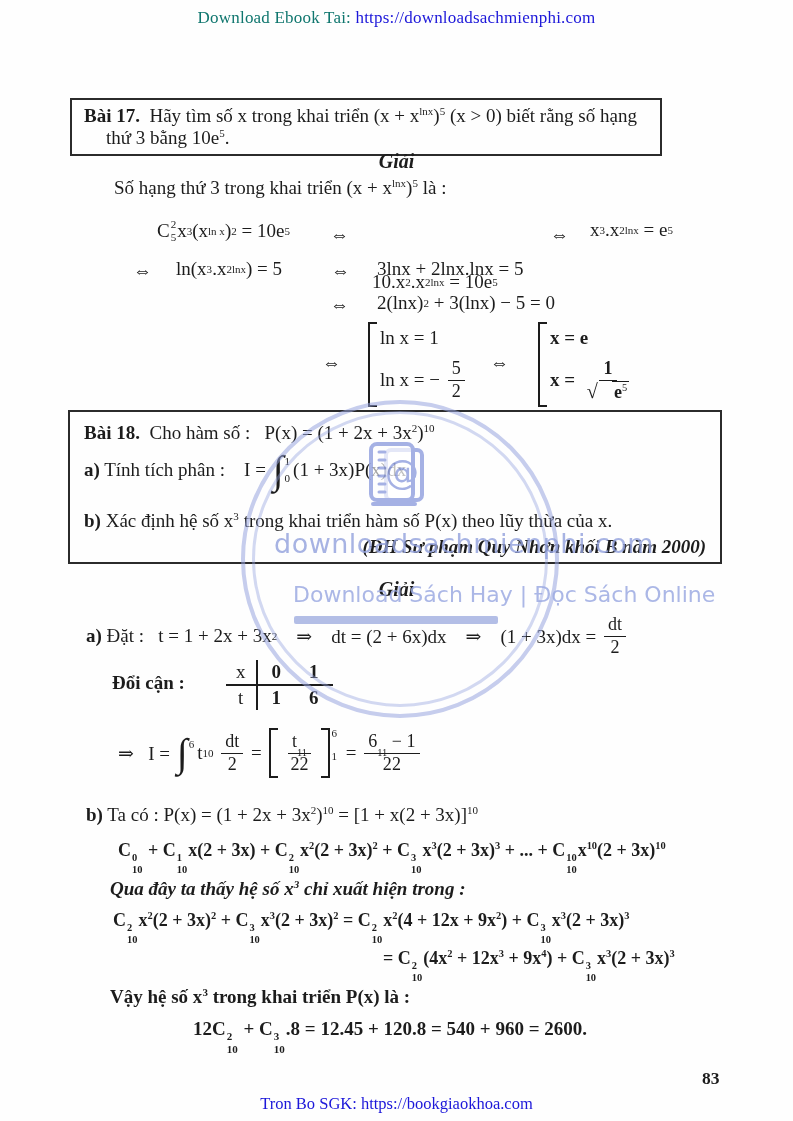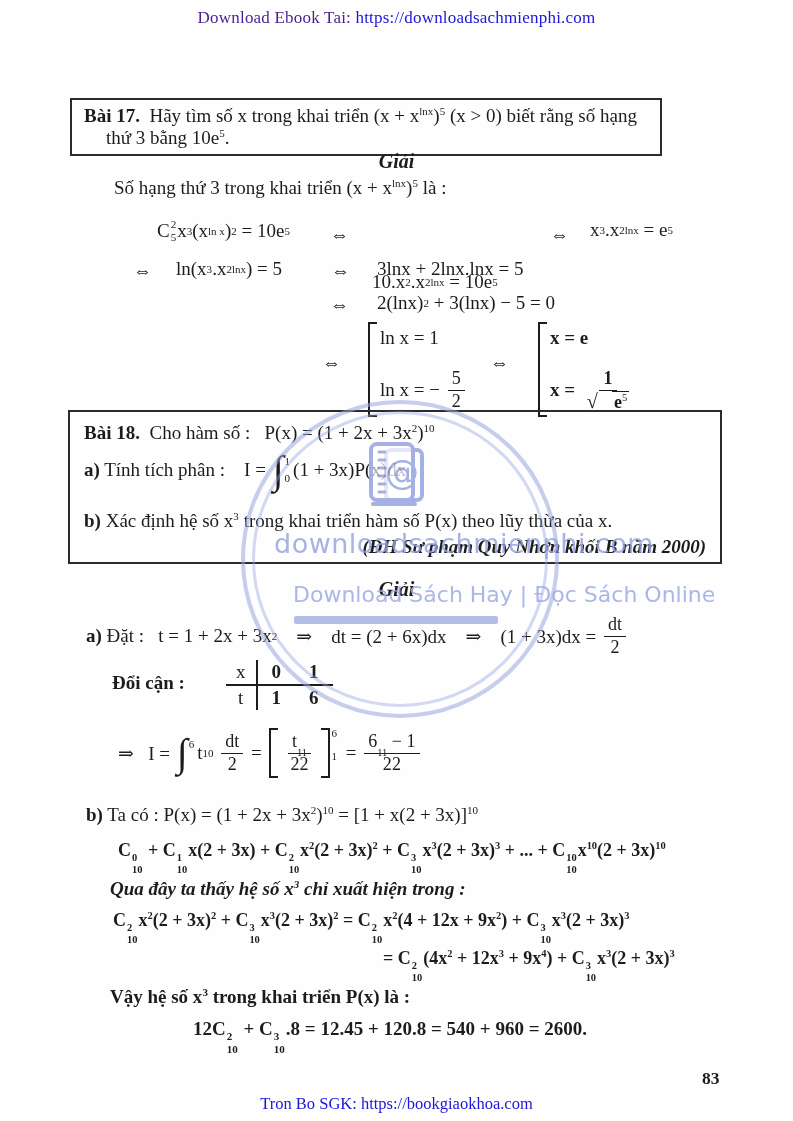--- a/index.html
+++ b/index.html
@@ -5,42 +5,42 @@
   html,body{margin:0;padding:0;background:#e8e8e8;}
   .page{position:relative;width:793px;height:1121px;background:#fefefe;margin:0 auto;
         font-family:"Liberation Serif","DejaVu Serif",serif;color:#1c1c1c;font-size:19px;overflow:hidden;}
   .abs{position:absolute;white-space:pre;}
   .center{left:0;right:0;text-align:center;white-space:normal;}
   .b{font-weight:700;}
   .mt{white-space:pre;}
   sup,sub{font-size:0.58em;line-height:0;}
   
   .hdr{font-size:17px;letter-spacing:.2px;}
-  .link-red{color:#4c1d95;font-family:Liberation Serif, serif;}
+  .link-red{color:#0f766e;font-family:Liberation Serif, serif;}
   .link-blue{color:#1b16d9;}
   .ftr{font-size:16.5px;color:#1b16d9;}
   
   .pbox{position:absolute;border:2px solid #2b2b2b;box-sizing:border-box;background:transparent;}
   .giai{font-weight:700;font-style:italic;font-size:20px;}
   
   .seg{position:absolute;white-space:nowrap;display:inline-flex;align-items:center;}
   .ss{display:inline-flex;flex-direction:column;align-items:flex-start;font-size:0.58em;
       line-height:1;vertical-align:-0.45em;margin:0 1px;gap:2px;}
   .ss span{display:block;}
   .frac{display:inline-flex;flex-direction:column;align-items:center;vertical-align:middle;
         line-height:1.2;margin:0 3px;font-size:0.95em;}
   .fn{border-bottom:1.6px solid currentColor;padding:0 4px;display:inline-flex;align-items:flex-end;}
   .fd{padding:0 4px;display:inline-flex;}
   .sqrt{display:inline-flex;align-items:flex-start;}
   .rdx{font-size:1.12em;line-height:1;}
   .rad{border-top:1.6px solid currentColor;padding:0 2px;line-height:1.15;margin-left:14px;}
   .intw{display:inline-flex;align-items:center;margin:0 2px;}
   .intg{font-size:2.1em;line-height:.8;font-weight:400;}
   .iss{height:2.6em;justify-content:space-between;vertical-align:middle;}
-  .cases{display:inline-flex;flex-direction:column;gap:19px;padding:5px 6px 5px 12px;
+  .cases{display:inline-flex;flex-direction:column;gap:9px;padding:5px 6px 5px 12px;
          position:relative;vertical-align:middle;align-items:flex-start;}
   .cases::before{content:"";position:absolute;left:0;top:0;bottom:0;width:7px;
          border-left:2.2px solid currentColor;border-top:2.2px solid currentColor;
          border-bottom:2.2px solid currentColor;}
   .cline{display:inline-flex;align-items:center;white-space:pre;}
   .boxg{display:inline-flex;align-items:stretch;vertical-align:middle;margin:0 3px;}
   .bl{width:7px;border:2.2px solid currentColor;border-right:none;}
   .br{width:7px;border:2.2px solid currentColor;border-left:none;}
   .binner{padding:3px 5px;display:inline-flex;align-items:center;}
   .bsc{height:3.1em;justify-content:space-between;margin-left:2px;}

